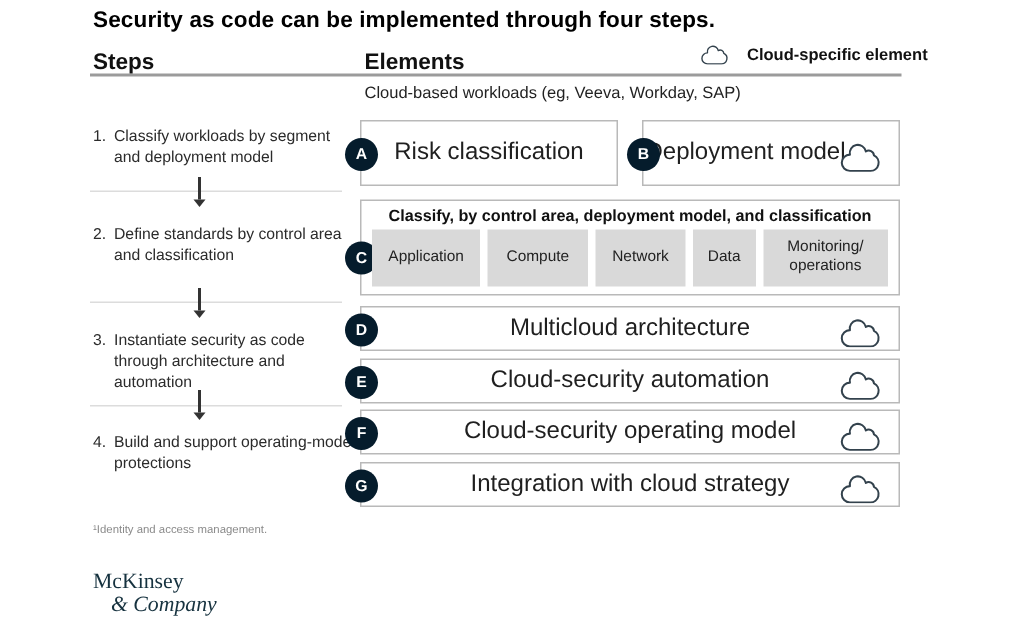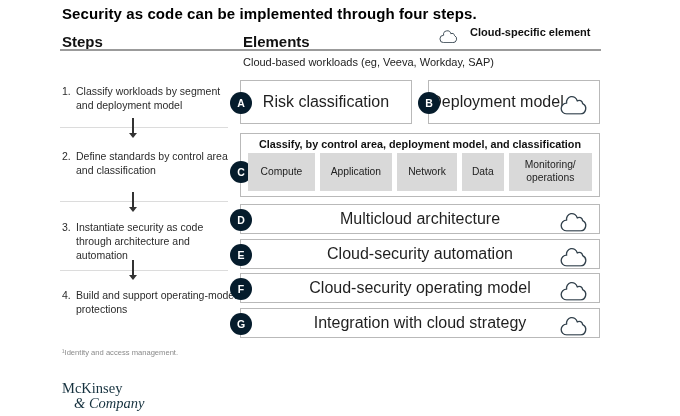--- a/index.html
+++ b/index.html
@@ -4,21 +4,21 @@
 <style>
   html,body{margin:0;padding:0;background:#fff;}
   body{font-family:"Liberation Sans",sans-serif;color:#1f1f1f;}
   .page{position:relative;width:680px;height:416px;background:#fff;overflow:hidden;}
 
   .title{position:absolute;left:62px;top:5px;font-size:15px;font-weight:700;color:#000;letter-spacing:.1px;}
 
   .col-label{position:absolute;top:33px;font-size:15px;font-weight:700;color:#111;}
   .steps-label{left:62px;}
   .elements-label{left:243px;}
-  .legend{position:absolute;left:436px;top:26px;display:flex;align-items:flex-start;gap:8px;}
+  .legend{position:absolute;left:464px;top:26px;display:flex;align-items:flex-end;gap:8px;}
   .legend-label{font-size:11px;font-weight:700;color:#111;}
   .header-rule{position:absolute;left:60px;top:49px;width:541px;height:2px;background:#9b9b9b;}
 
   
   .step{position:absolute;left:62px;width:176px;display:flex;gap:3px;font-size:10.5px;line-height:1.32;color:#2b2b2b;}
   .step-num{flex:0 0 11px;}
   .step-divider{position:absolute;left:60px;width:168px;height:1px;background:#dcdcdc;}
   .varrow{position:absolute;left:128px;width:10px;}
   .varrow .shaft{width:2px;height:15px;background:#333;margin:0 auto;}
   .varrow .head{width:0;height:0;border-left:4px solid transparent;border-right:4px solid transparent;border-top:5px solid #333;margin:0 auto;}
@@ -118,22 +118,22 @@
     <span class="lbl">Deployment model</span>
     <svg class="cloud-icon cloud-right" width="37" height="25" viewBox="2 10 104 92">
         <path d="M 25,60 a 20,20 1 0,0 0,40 h 50 a 20,20 1 0,0 9,-38 a 13,13 1 0,0 -20,-10 a 15,15 1 0,0 -39,8 z"></path>
       </svg>
   </div>
 
   <div class="ebox standards">
     <span class="letter">C</span>
     <div class="standards-title">Classify, by control area, deployment model, and classification</div>
     <div class="cells">
+      <div class="cell c1">Application</div>
       <div class="cell c0">Compute</div>
-      <div class="cell c1">Application</div>
       <div class="cell c2">Network</div>
       <div class="cell c4">Data</div>
       <div class="cell c5">Monitoring/
 operations</div>
     </div>
   </div>
 
   <div class="ebox row row-d">
     <span class="letter">D</span>
     <span class="lbl">Multicloud architecture</span>

